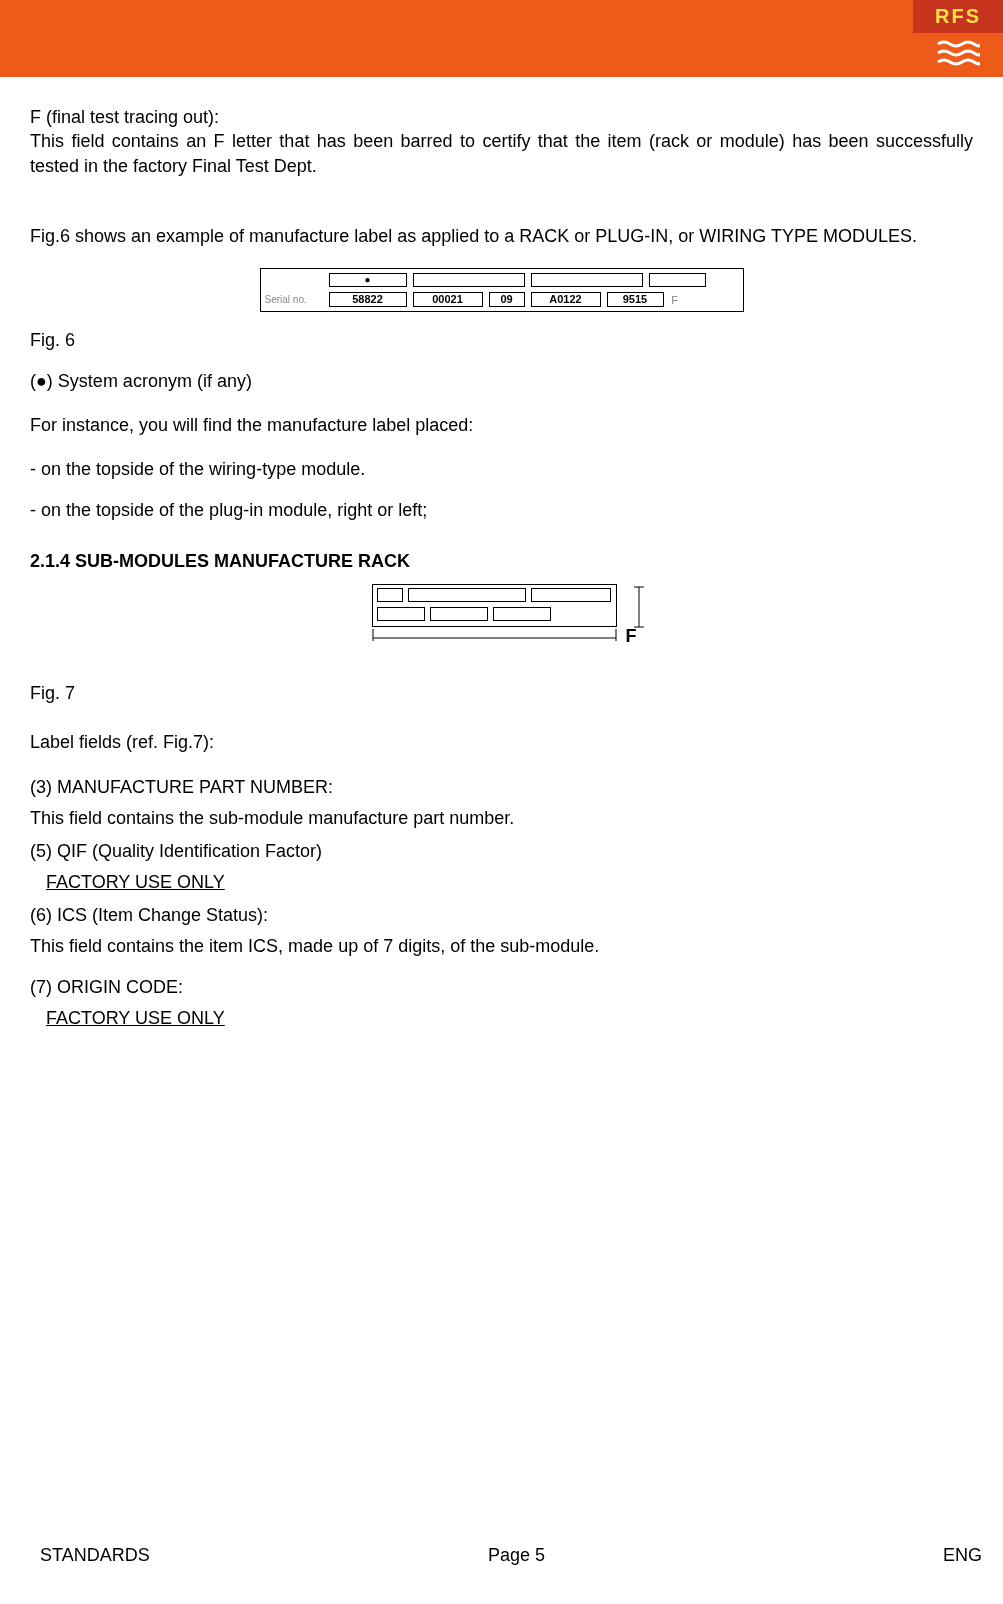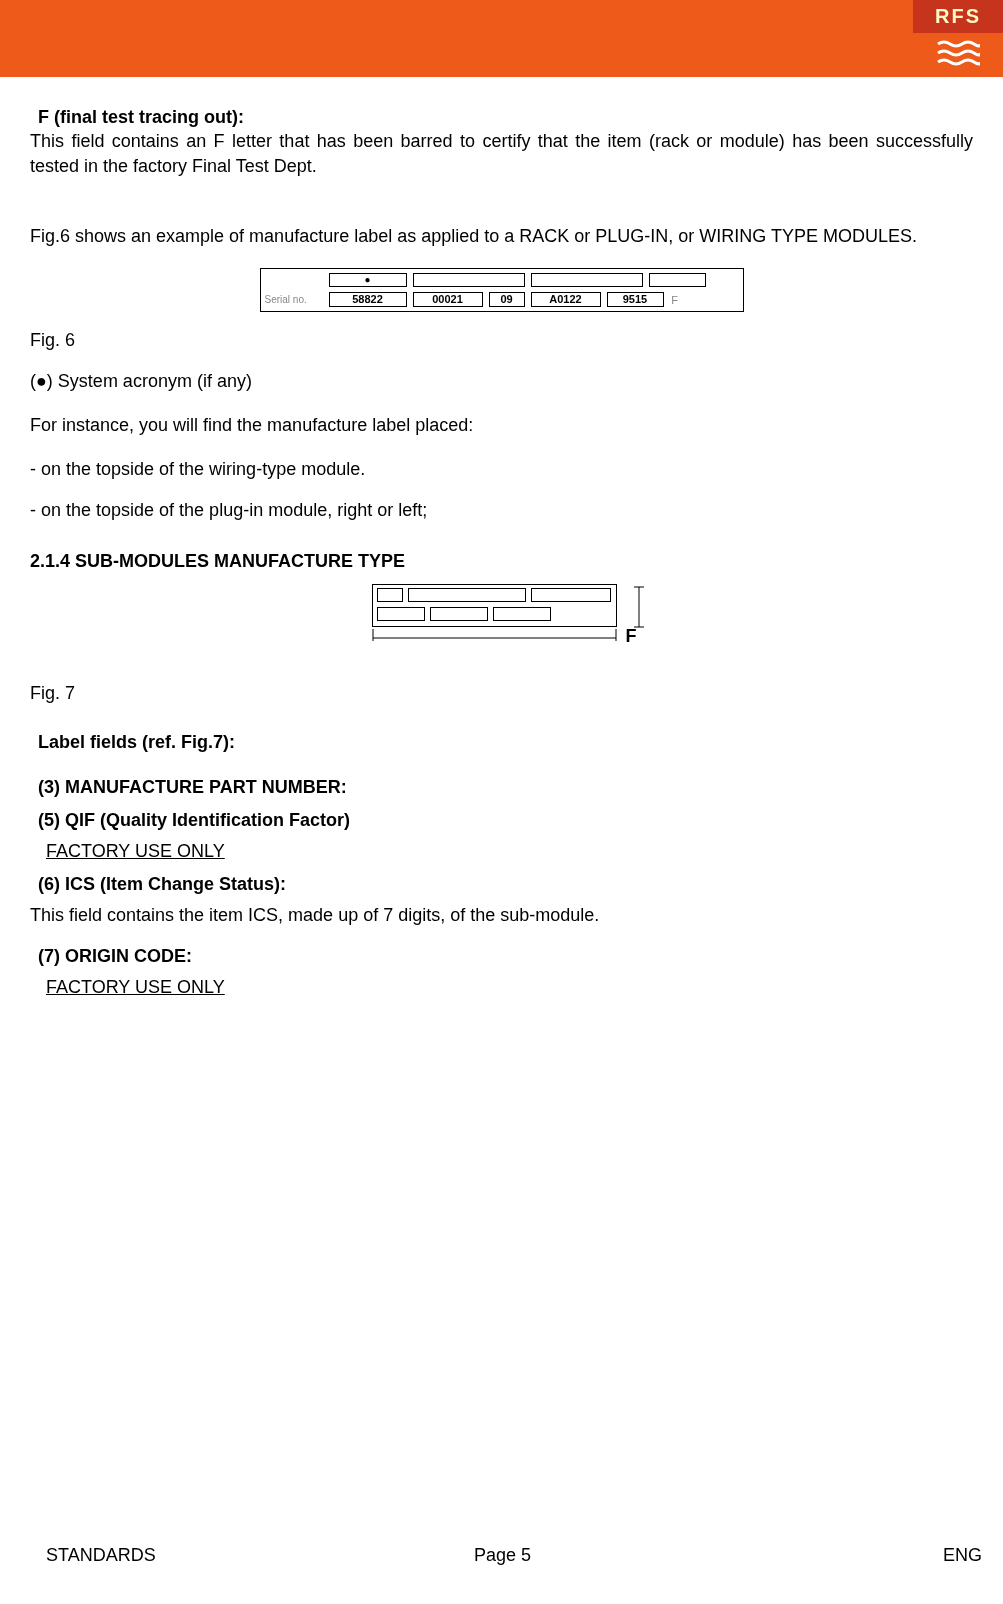--- a/index.html
+++ b/index.html
@@ -26,42 +26,42 @@
       height: 77px;
       display: flex;
       flex-direction: column;
     }
     .logo-top {
       background: #c7341d;
       height: 33px;
       display: flex;
       align-items: center;
       justify-content: center;
-      color: #fef9c3;
+      color: #fde047;
       font-weight: bold;
       font-size: 20px;
       letter-spacing: 2px;
     }
     .logo-bottom {
       background: #ee5a1a;
       height: 44px;
       display: flex;
       align-items: center;
       justify-content: center;
     }
     .wave-icon svg { width: 44px; height: 30px; }
     .content {
       padding: 28px 30px 0 30px;
     }
     .para {
       margin-bottom: 20px;
       line-height: 1.35;
     }
     .para.justify { text-align: justify; }
-    .bold { font-weight: bold; margin-left: 8px; }
+    .bold { font-weight: normal; }
     .underline { text-decoration: underline; margin-left: 16px; }
     .section-heading {
       font-weight: bold;
       margin-top: 28px;
       margin-bottom: 12px;
     }
     .fig-caption {
       text-align: left;
       font-weight: normal;
       margin: 18px 0 18px 0;
@@ -135,24 +135,25 @@
       bottom: -20px;
       font-weight: bold;
       font-size: 18px;
     }
     .list-item { margin-bottom: 18px; line-height: 1.3; }
     .field-block { margin-bottom: 6px; line-height: 1.5; }
     .field-block p { margin-bottom: 4px; }
     .footer {
       position: absolute;
       bottom: 38px;
-      left: 46px;
+      left: 40px;
       right: 0;
       display: flex;
       font-size: 18px;
+      gap: 20px;
     }
     .footer-left { width: 380px; }
     .footer-center { flex: 1; text-align: left; padding-left: 48px; }
     .footer-right { width: 60px; text-align: left; }
     .gap-lg { margin-top: 46px; }
     .gap-md { margin-top: 26px; }
   </style>
 </head>
 <body>
 
@@ -204,21 +205,21 @@
 
   <div class="fig-caption">Fig. 6</div>
 
   <div class="para">(●) System acronym (if any)</div>
 
   <div class="para">For instance, you will find the manufacture label placed:</div>
 
   <div class="list-item">- on the topside of the wiring-type module.</div>
   <div class="list-item">- on the topside of the plug-in module, right or left;</div>
 
-  <div class="section-heading">2.1.4 SUB-MODULES MANUFACTURE TYPE</div>
+  <div class="section-heading">2.1.4 SUB-MODULES MANUFACTURE RACK</div>
 
   <div class="label-box-7-wrap">
     <div class="label-box-7">
       <div class="lb7-row">
         <div class="lb7-cell" style="width:26px"></div>
         <div class="lb7-cell" style="width:118px"></div>
         <div class="lb7-cell" style="width:80px"></div>
       </div>
       <div class="lb7-row">
         <div class="lb7-cell" style="width:48px"></div>
@@ -242,20 +243,21 @@
     </div>
     <div class="dim-h-label">F</div>
   </div>
 
   <div class="fig-caption" style="margin-top:56px">Fig. 7</div>
 
   <div class="para bold gap-md">Label fields (ref. Fig.7):</div>
 
   <div class="field-block">
     <p class="bold">(3) MANUFACTURE PART NUMBER:</p>
+    <p>This field contains the sub-module manufacture part number.</p>
   </div>
 
   <div class="field-block">
     <p class="bold">(5) QIF (Quality Identification Factor)</p>
     <p class="underline">FACTORY USE ONLY</p>
   </div>
 
   <div class="field-block">
     <p class="bold">(6) ICS (Item Change Status):</p>
     <p>This field contains the item ICS, made up of 7 digits, of the sub-module.</p>

